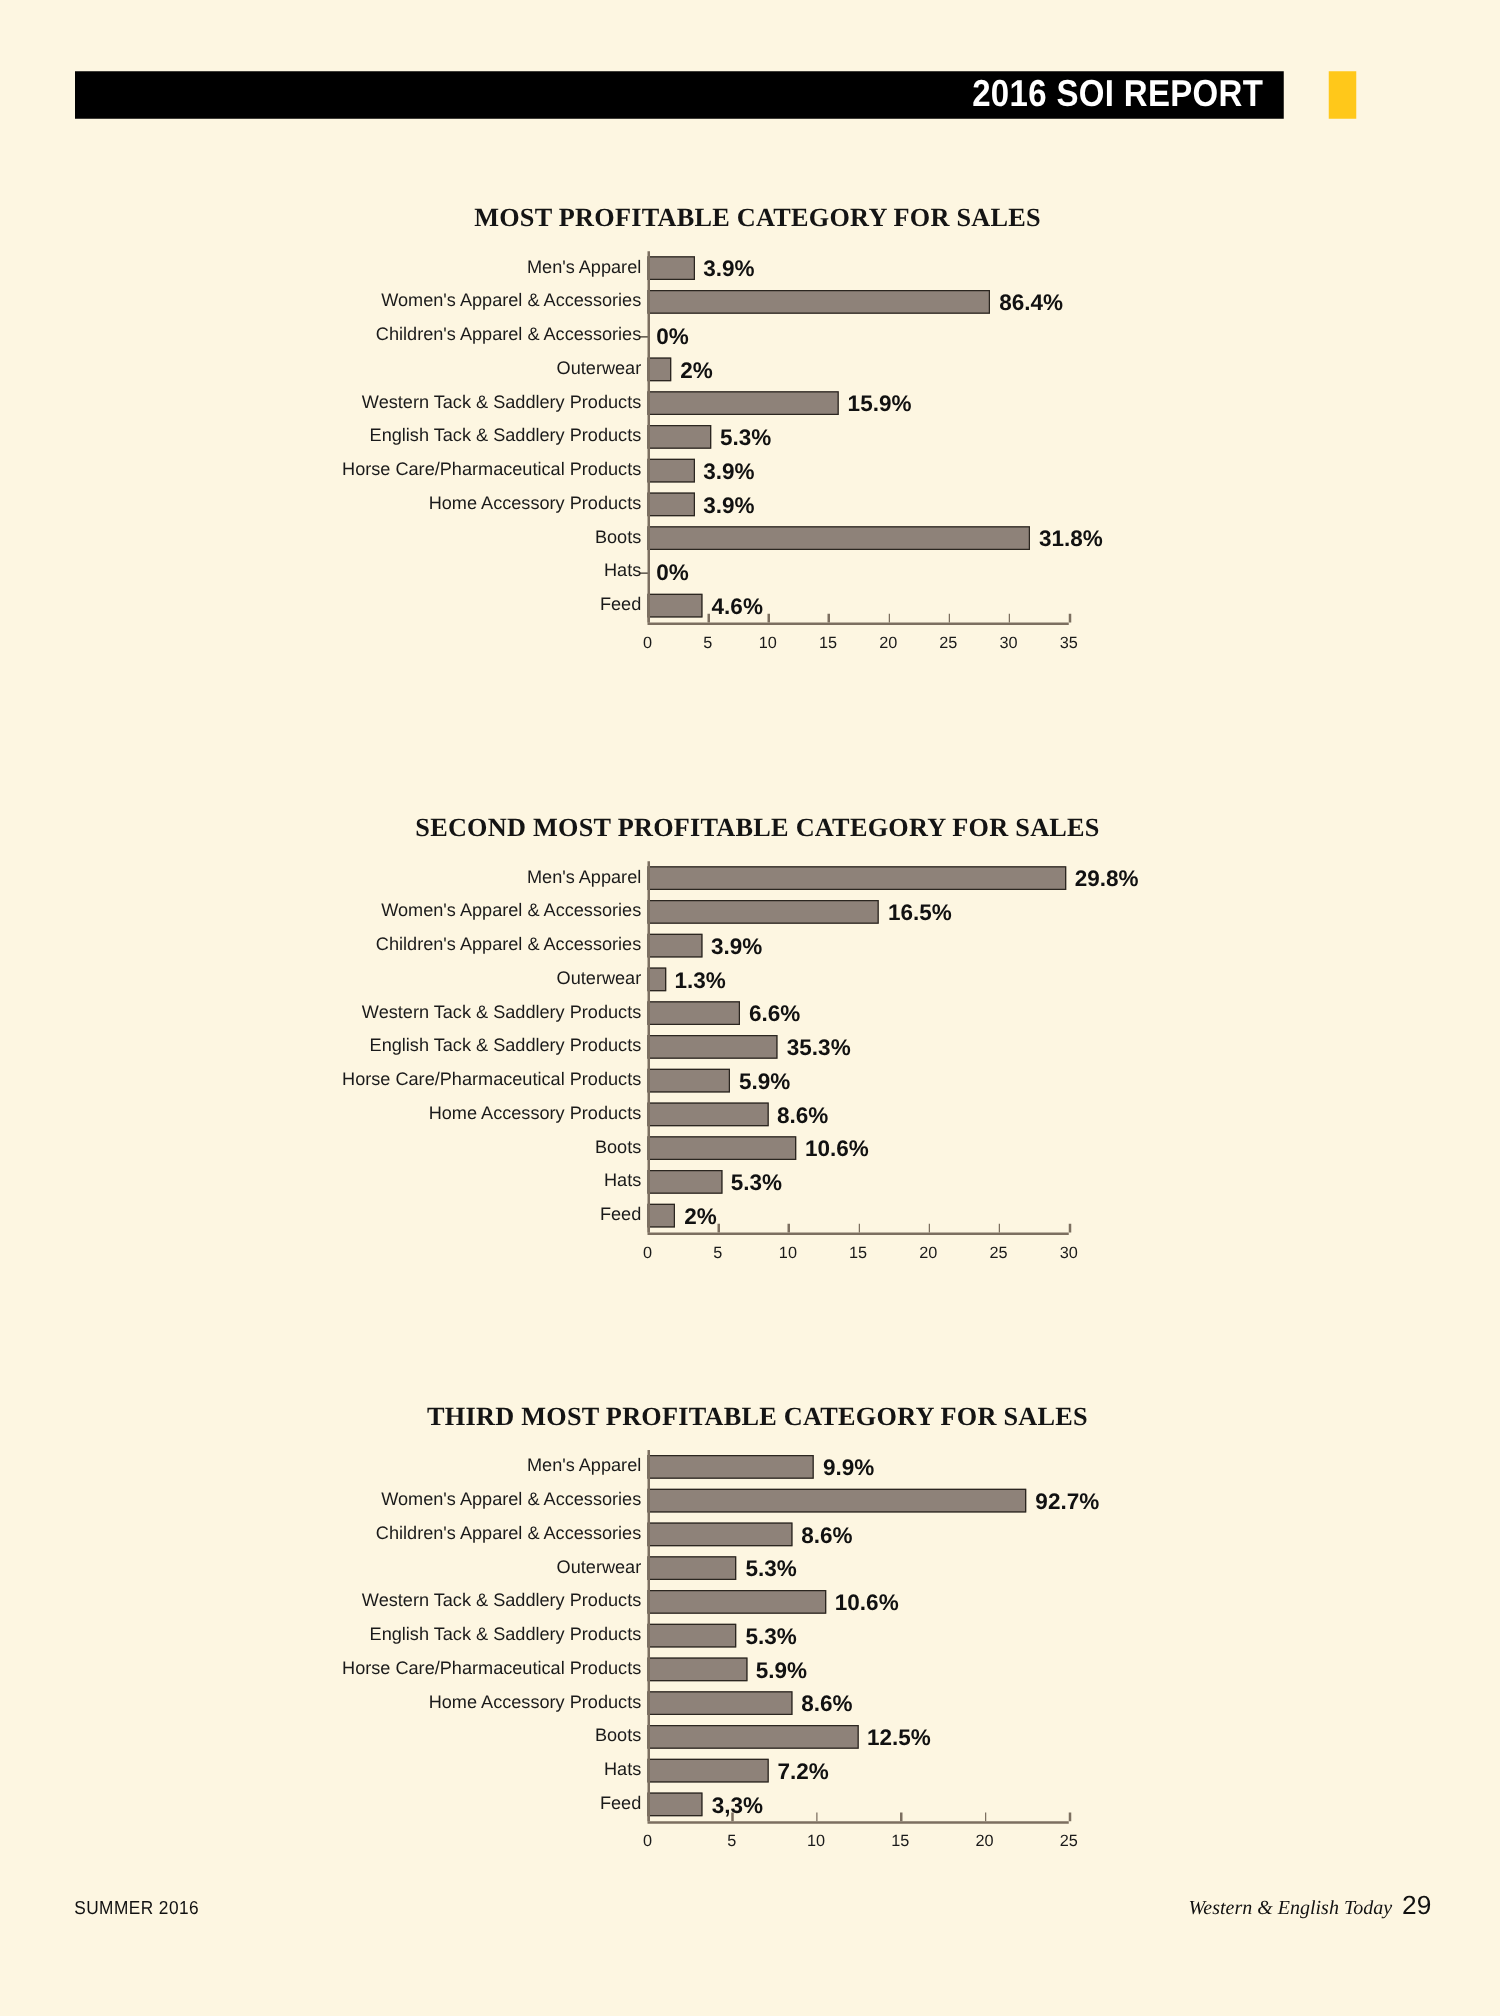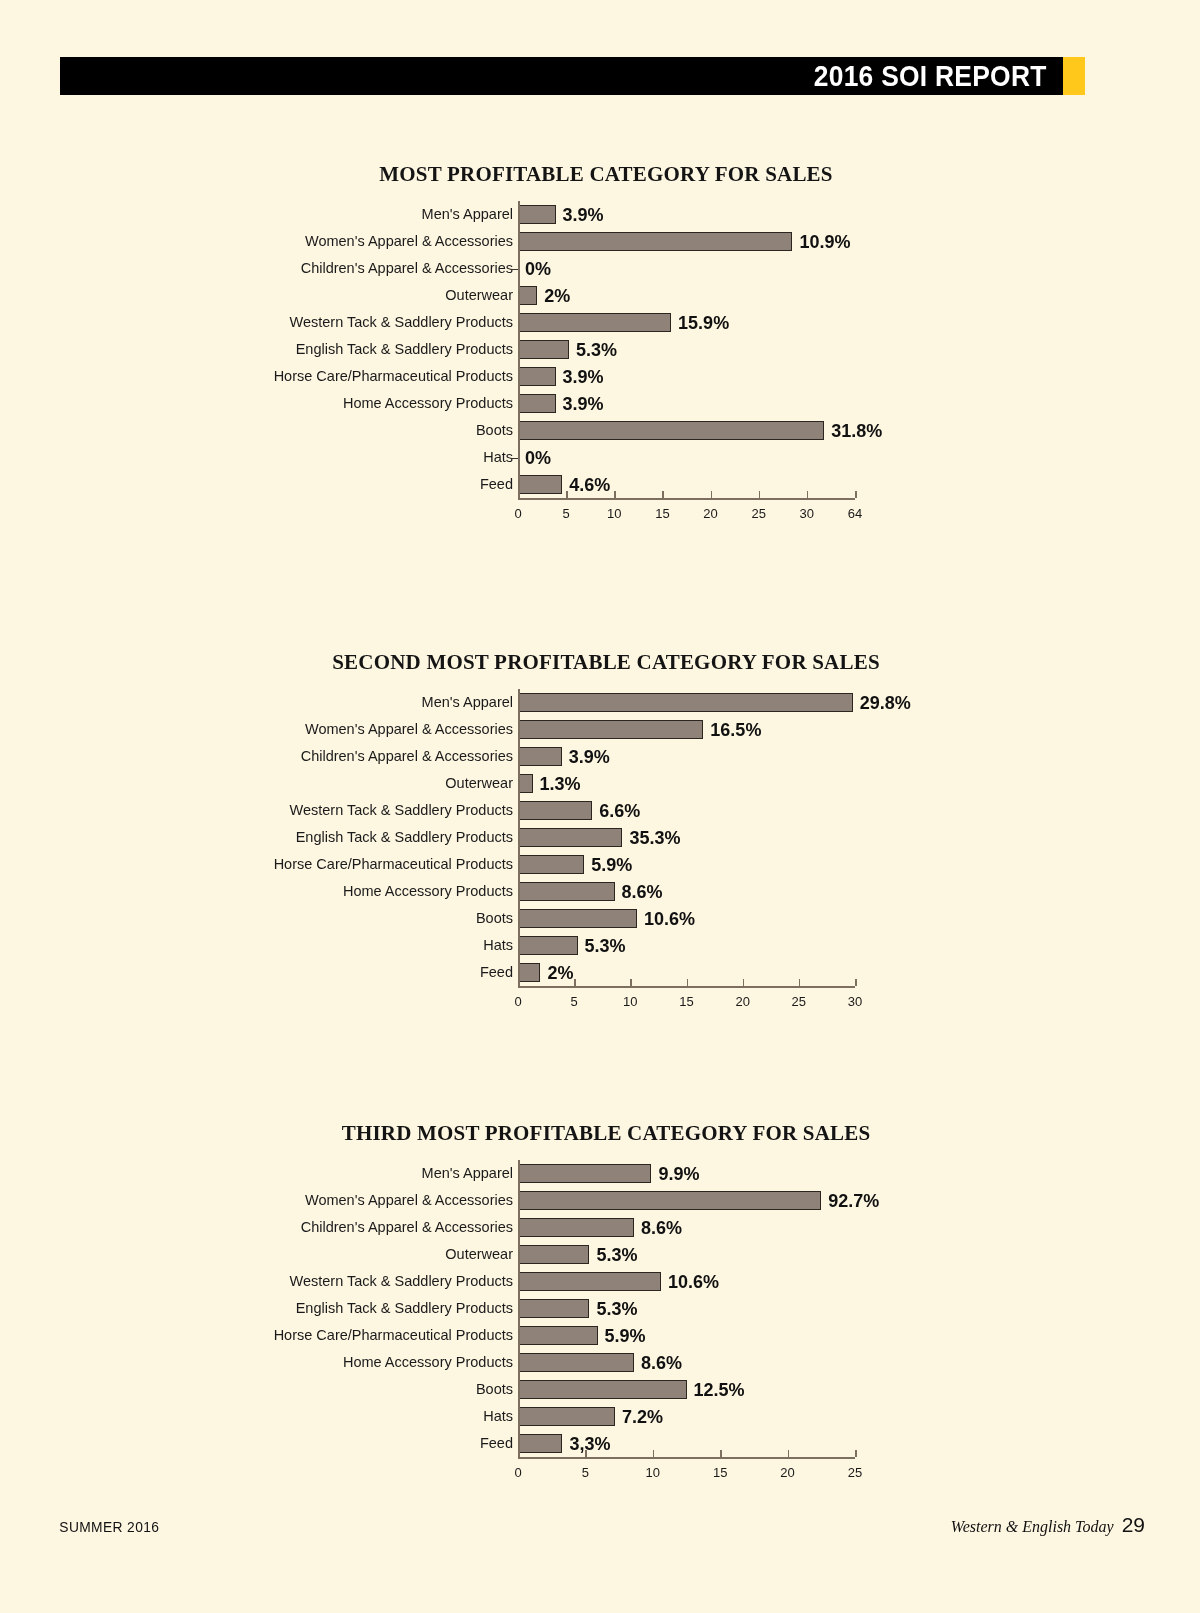--- a/index.html
+++ b/index.html
@@ -17,20 +17,21 @@
 
   
   .header-bar {
     position: absolute;
     left: 60px;
     top: 57px;
     width: 1025px;
     height: 38px;
     display: flex;
     align-items: stretch;
+    gap: 36px;
   }
   .header-black {
     flex: 1 1 auto;
     background: #000000;
     display: flex;
     align-items: center;
     justify-content: flex-end;
     padding-right: 16px;
     box-sizing: border-box;
   }
@@ -216,21 +217,21 @@
           <div class="row-label">Men's Apparel</div>
           <div class="bar-area">
             <div class="bar" style="width: 37.5514px;"></div>
             <div class="bar-value">3.9%</div>
           </div>
         </div>
         <div class="row">
           <div class="row-label">Women's Apparel &amp; Accessories</div>
           <div class="bar-area">
             <div class="bar" style="width: 274.414px;"></div>
-            <div class="bar-value">10.9%</div>
+            <div class="bar-value">86.4%</div>
           </div>
         </div>
         <div class="row">
           <div class="row-label">Children's Apparel &amp; Accessories</div>
           <div class="bar-area">
             <div class="bar zero" style="width: 0px;">
               <div class="zero-stub"></div>
             </div>
             <div class="bar-value">0%</div>
           </div>
@@ -304,21 +305,21 @@
         <div class="tick-label" style="left: 96.2857px;">10</div>
         <div class="tick" style="left: 144.429px; top: -7px;"></div>
         <div class="tick-label" style="left: 144.429px;">15</div>
         <div class="tick" style="left: 192.571px; top: -7px;"></div>
         <div class="tick-label" style="left: 192.571px;">20</div>
         <div class="tick" style="left: 240.714px; top: -7px;"></div>
         <div class="tick-label" style="left: 240.714px;">25</div>
         <div class="tick" style="left: 288.857px; top: -7px;"></div>
         <div class="tick-label" style="left: 288.857px;">30</div>
         <div class="tick" style="left: 337px; top: -7px;"></div>
-        <div class="tick-label" style="left: 337px;">64</div>
+        <div class="tick-label" style="left: 337px;">35</div>
       </div>
   <div class="vaxis" style="height: 297px;"></div>
     </div>
 </div>
 
 <div class="chart-block" id="chart-1" style="top:650px;">
   <div class="chart-title">SECOND MOST PROFITABLE CATEGORY FOR SALES</div>
   <div class="plot-wrap">
     <div class="rows">
         <div class="row">

